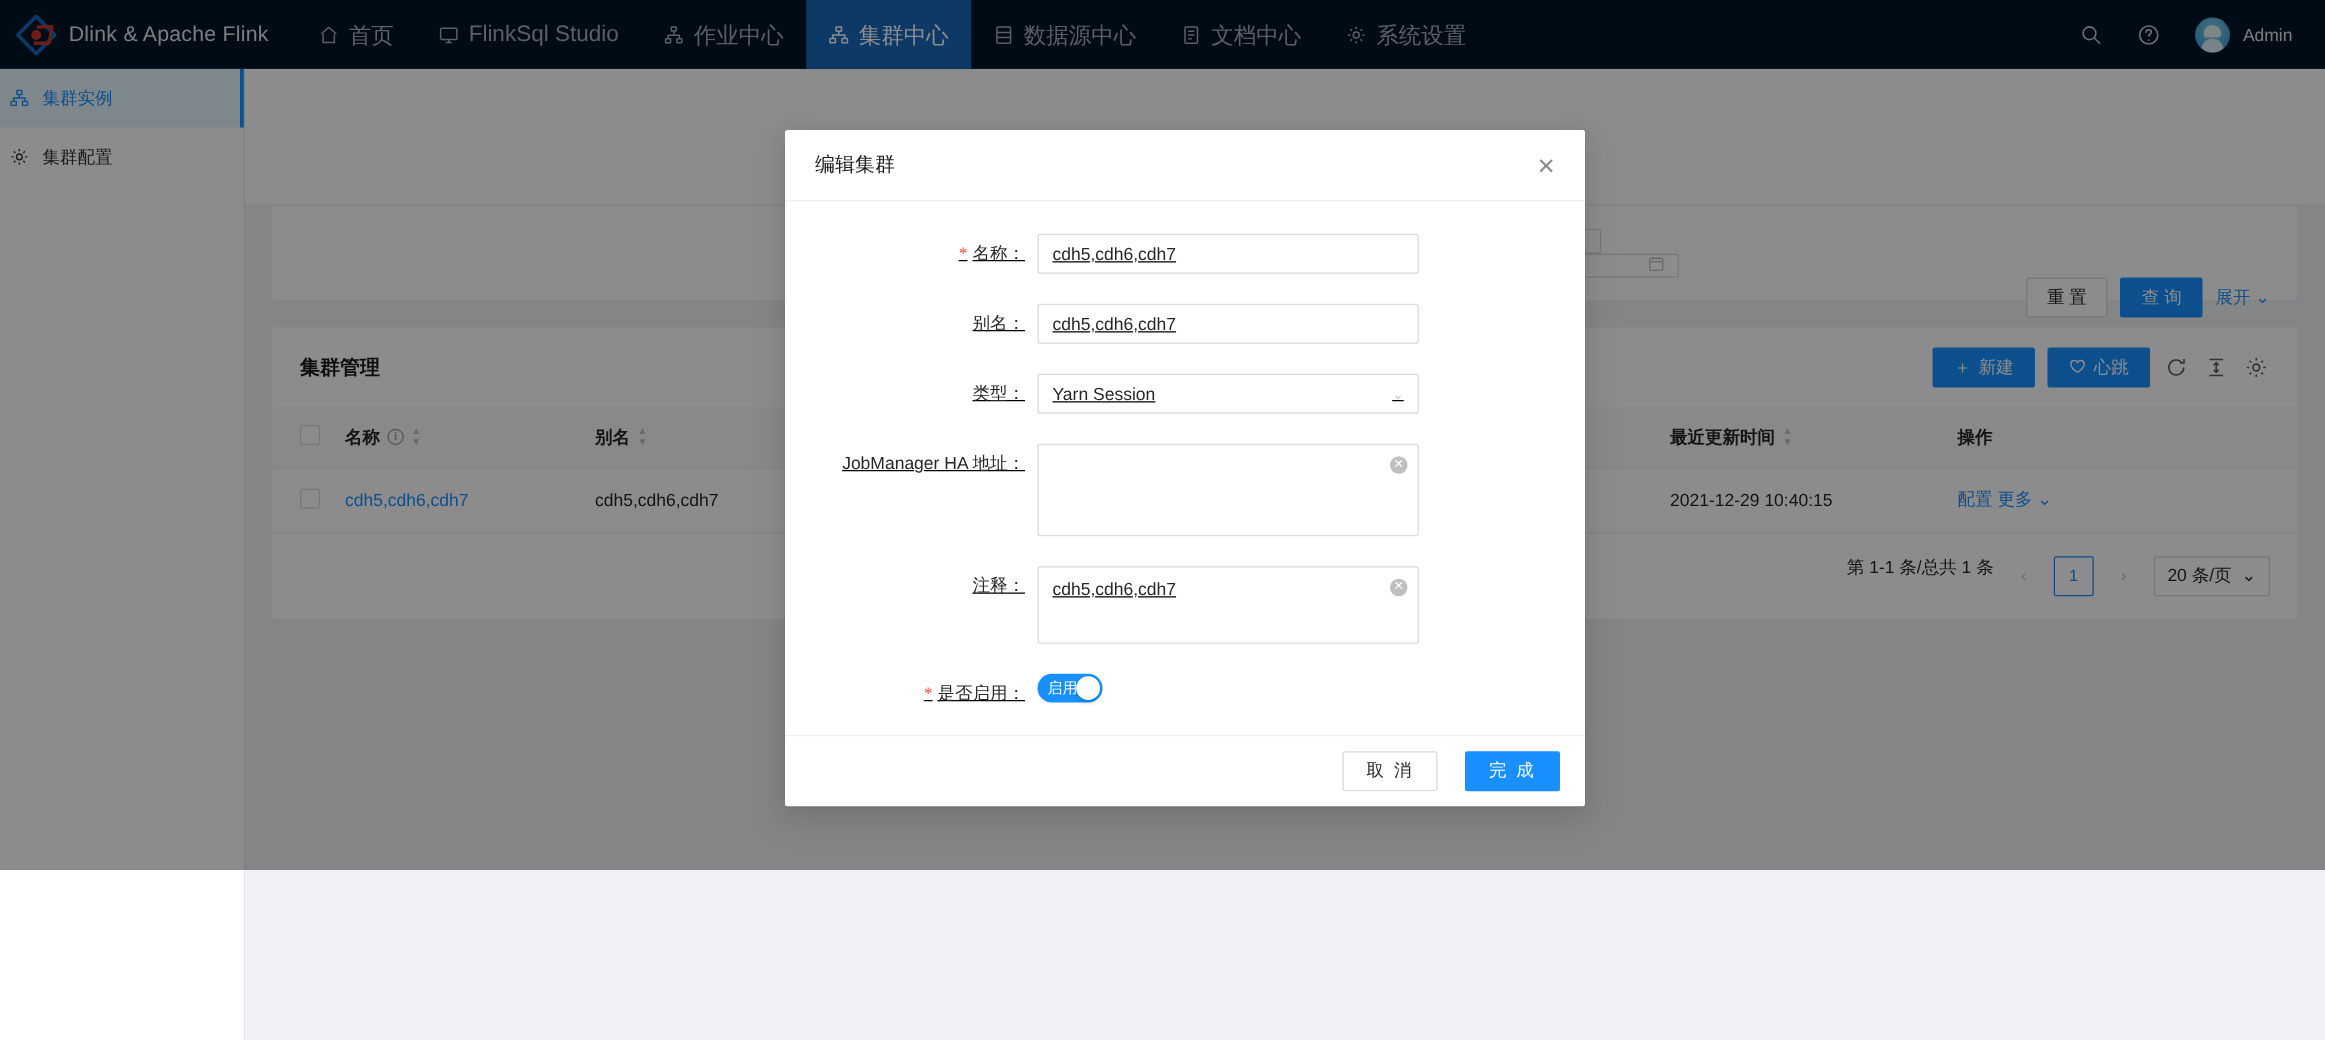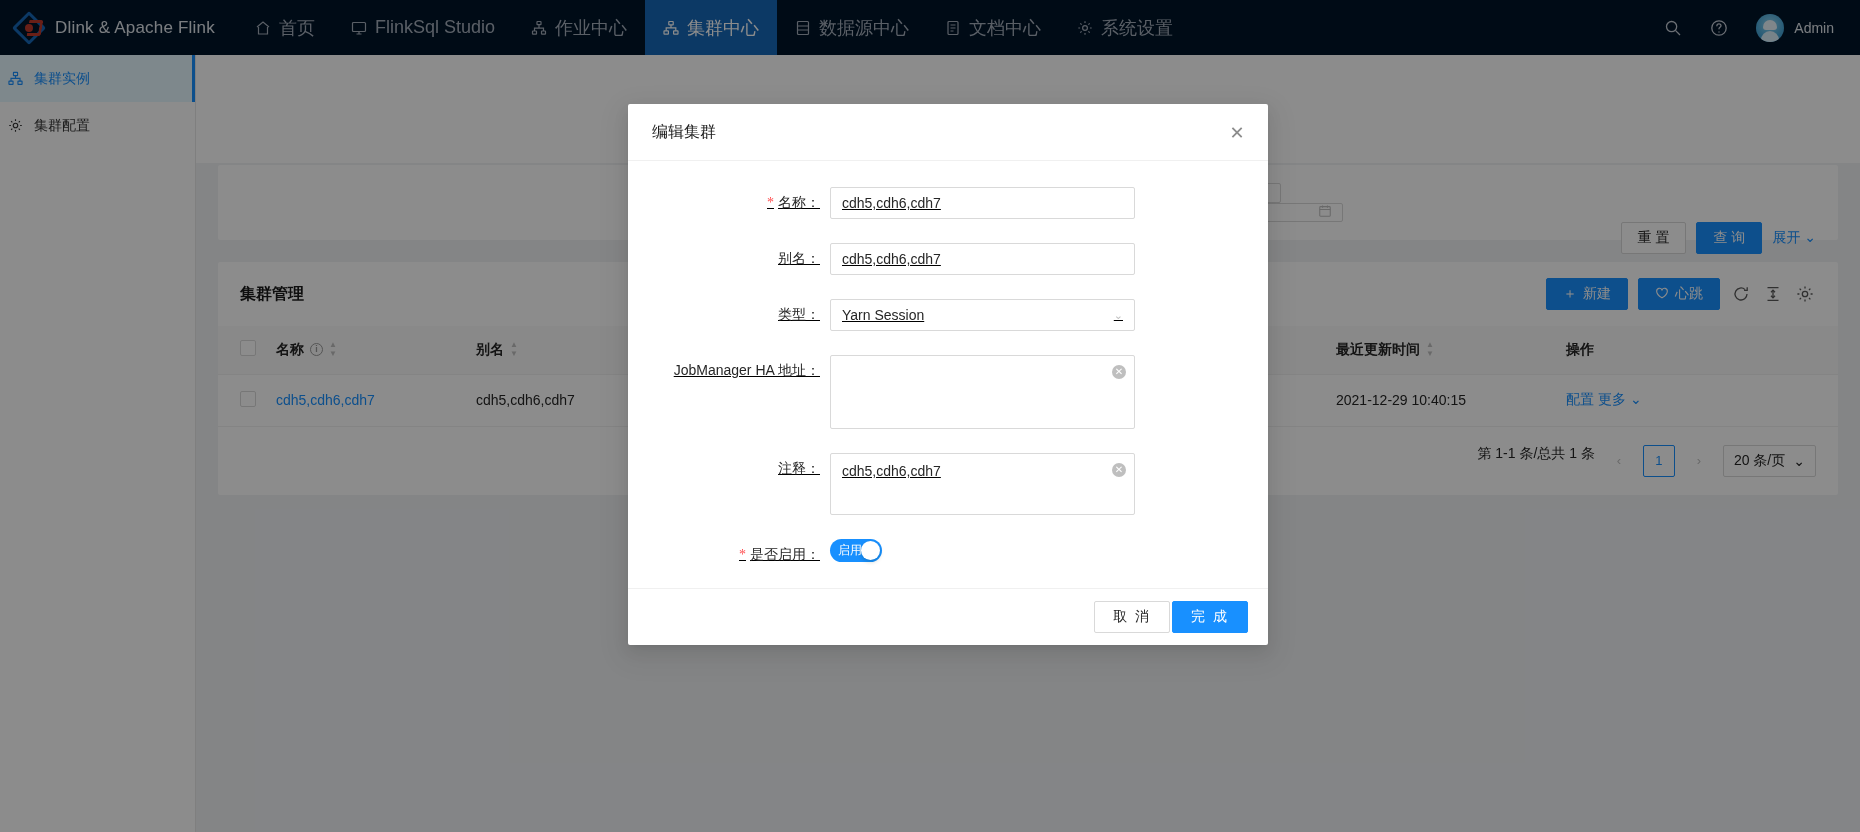--- a/index.html
+++ b/index.html
@@ -5,21 +5,21 @@
   * { box-sizing: border-box; }
   html, body {
     margin: 0; padding: 0;
     width: 1860px; height: 832px;
     overflow: hidden;
     font-family: "Liberation Sans", "DejaVu Sans", sans-serif;
     background: #f0f2f5;
   }
   #app {
     position: relative;
-    width: 1860px; height: 832px;
+    width: 1860px; height: 696px;
     background: #14532d;
   }
 
   
   .topnav {
     position: absolute; top: 0; left: 0;
     width: 1860px; height: 55px;
     background: #001529;
     display: flex; align-items: center;
     color: #bfc7d1;
@@ -284,21 +284,21 @@
   }
   .switch .sw-txt { color: #fff; font-size: 12px; margin-left: 8px; }
   .switch .knob {
     position: absolute; right: 2px; top: 2px;
     width: 19px; height: 19px; border-radius: 50%; background: #fff;
     box-shadow: 0 2px 4px rgba(0,35,11,.2);
   }
   .modal-foot {
     height: 57px; border-top: 1px solid #f0f0f0;
     display: flex; align-items: center; justify-content: flex-end;
-    gap: 2px; padding: 0 20px;
+    gap: 22px; padding: 0 20px;
   }
   .modal-foot .btn { padding: 0 18px; letter-spacing: 2px; }
 </style>
 </head>
 <body>
 
 <div id="app">
 
   <div class="topnav">
     <div class="brand">

